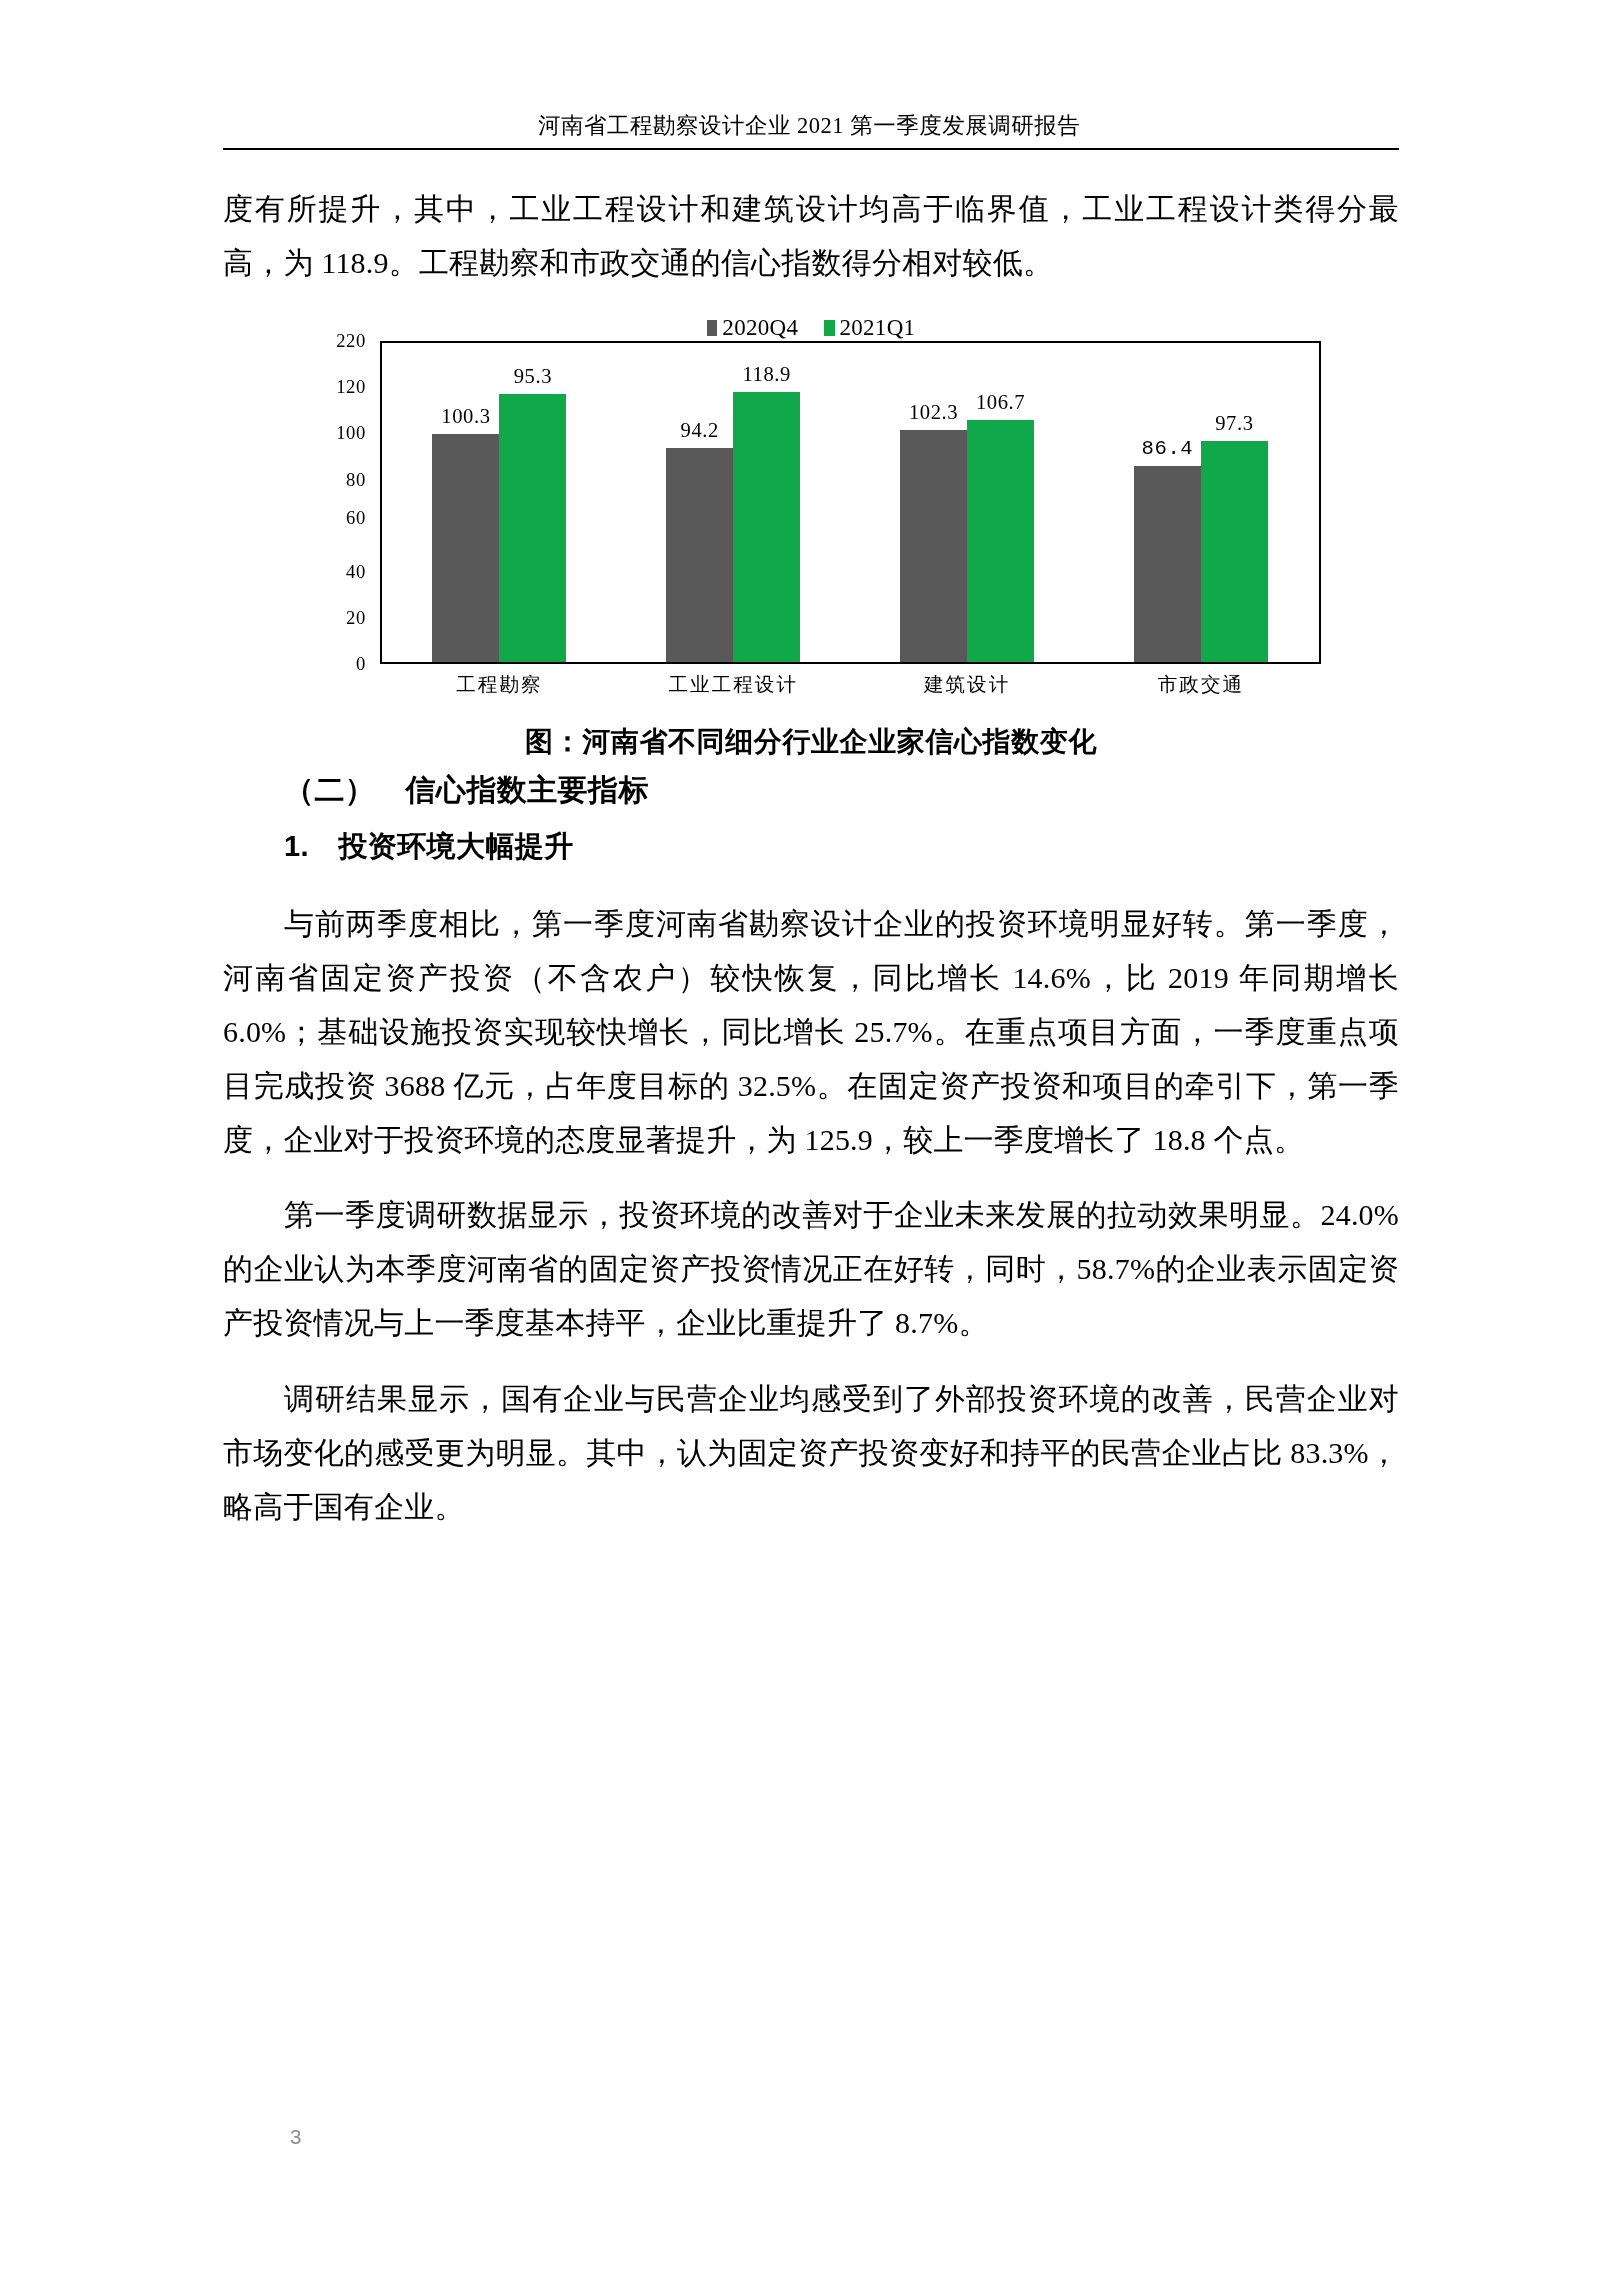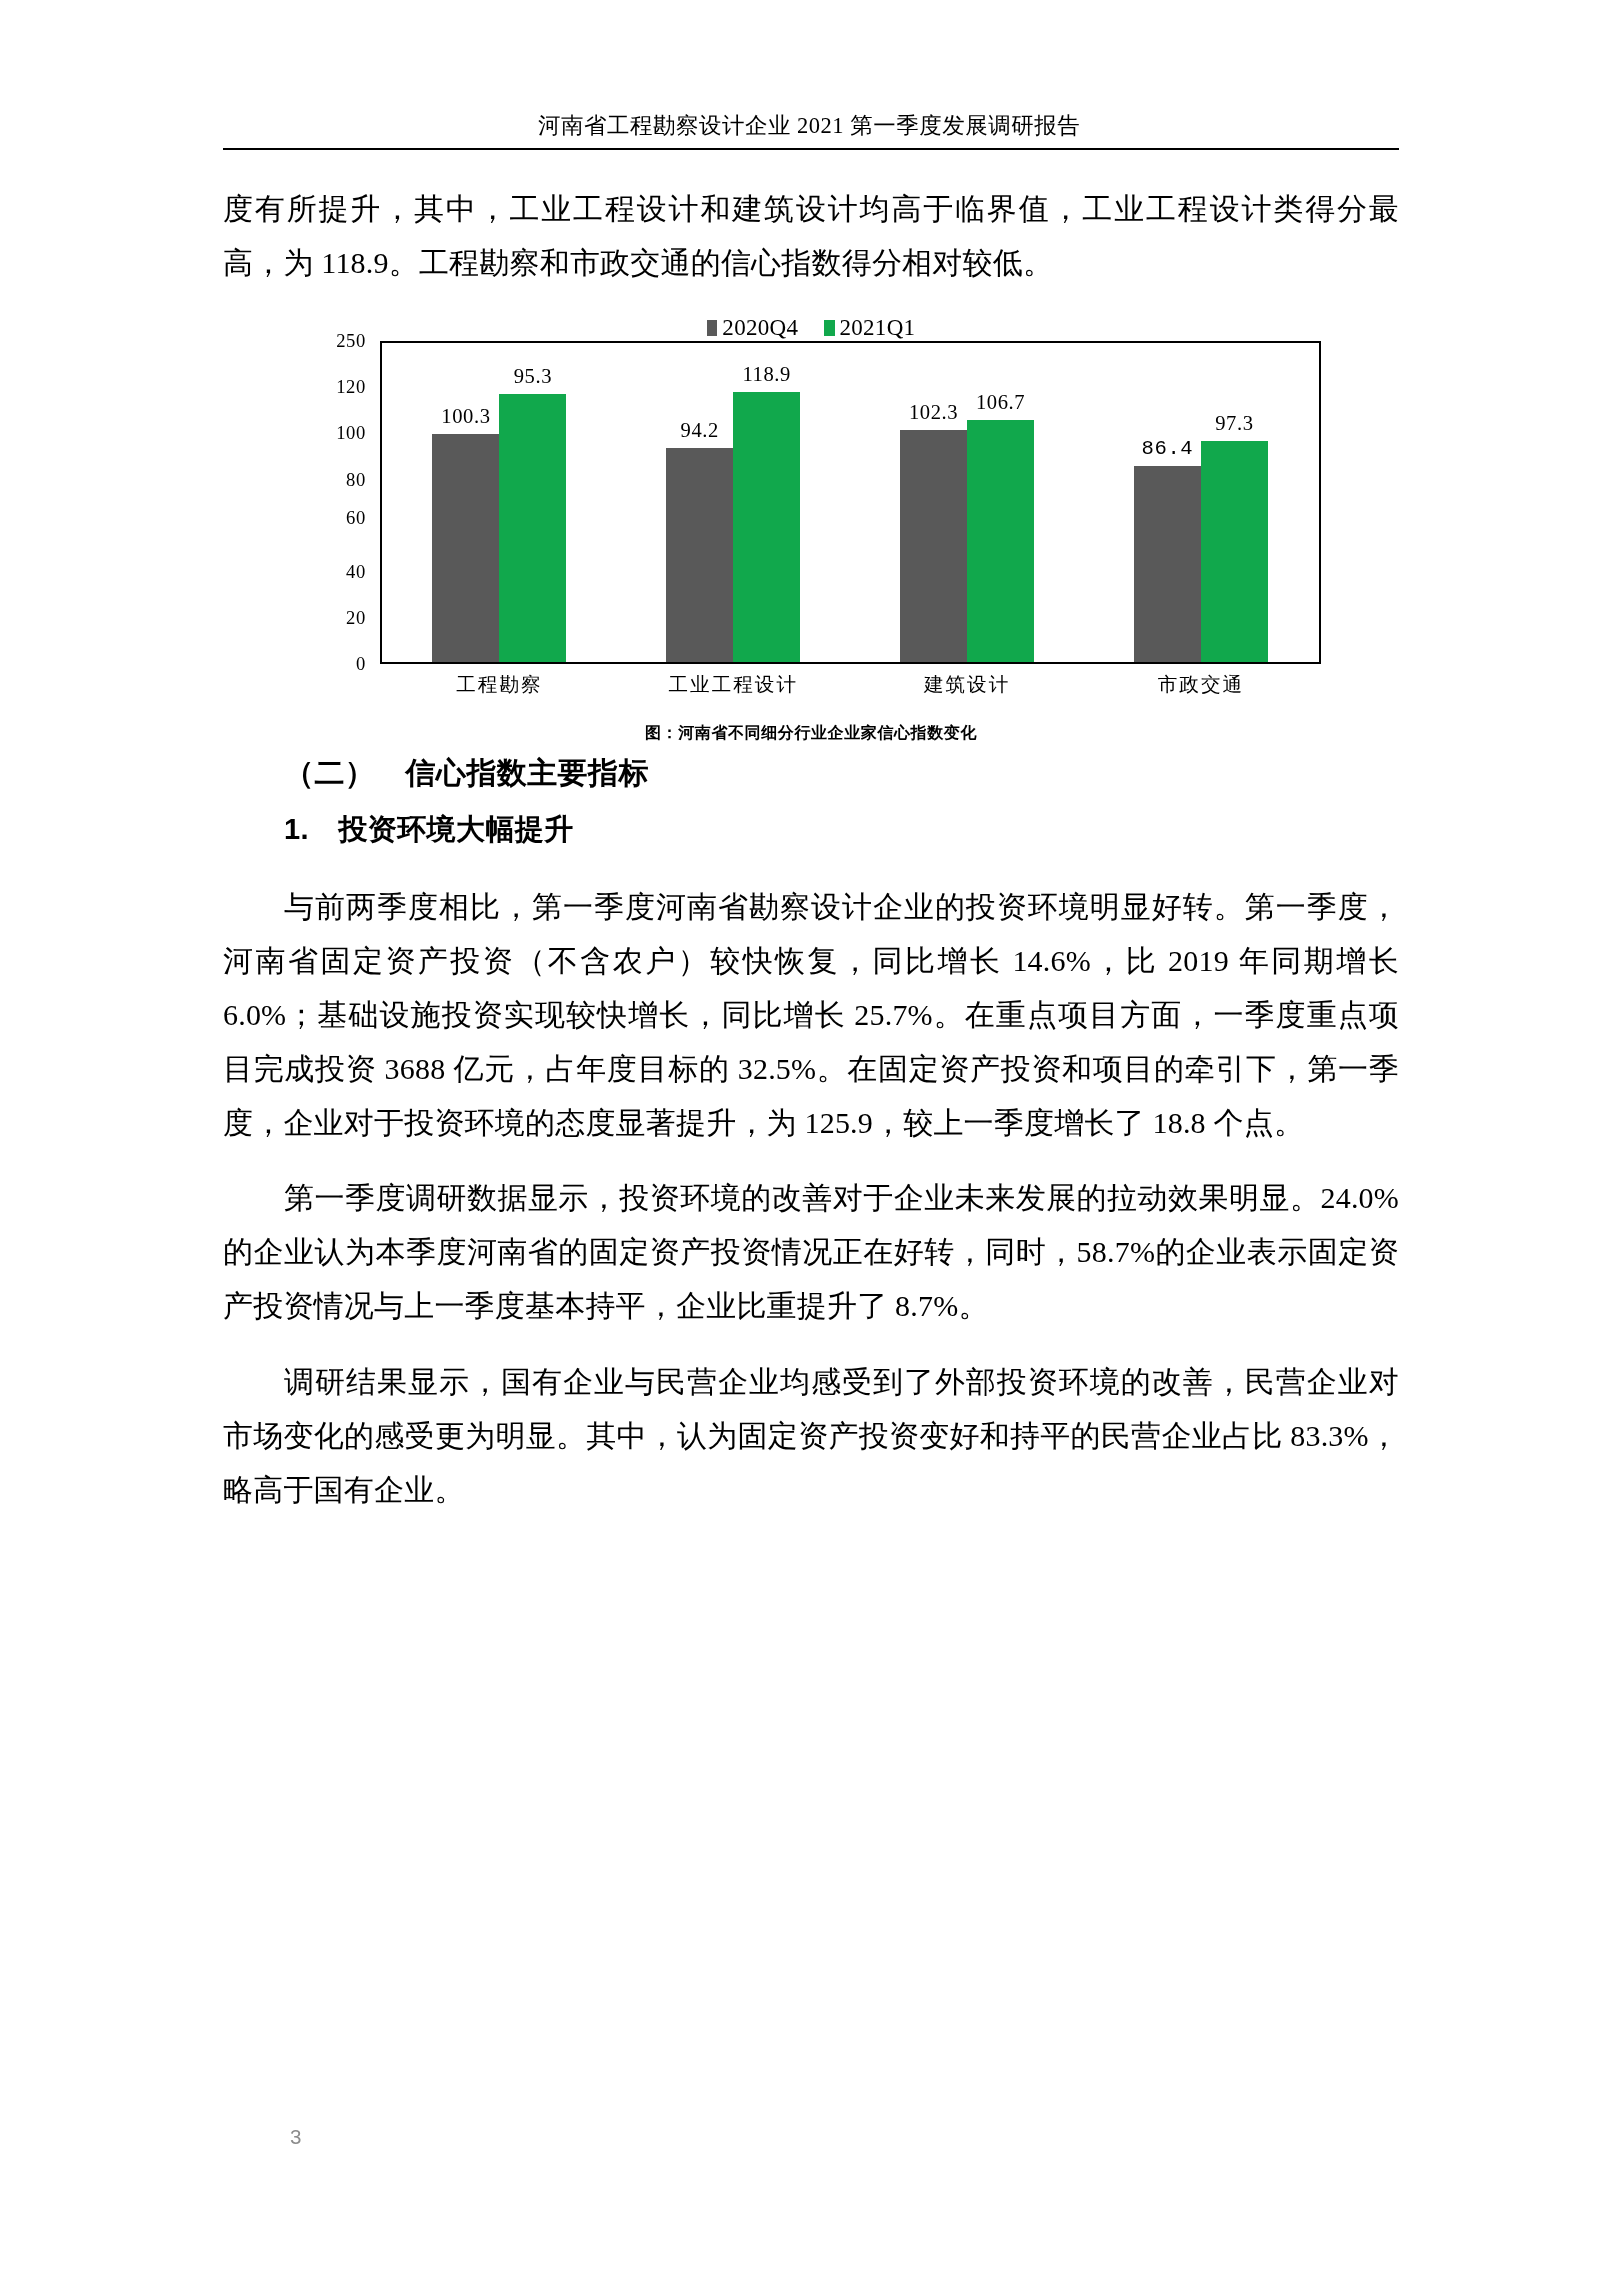--- a/index.html
+++ b/index.html
@@ -193,21 +193,21 @@
     text-align: center;
     font-size: 19.6px;
     letter-spacing: 2px;
     color: #000;
   }
 
   .fig-caption {
     text-align: center;
     font-family: "Liberation Sans", "DejaVu Sans", sans-serif;
     font-weight: bold;
-    font-size: 16px;
+    font-size: 28px;
     letter-spacing: 0.6px;
     margin-top: 25.5px;
     color: #000;
   }
 
   
   .page-number {
     position: absolute;
     left: 290px;
     top: 2125px;
@@ -245,21 +245,21 @@
         </div>
 
         <div class="ticks">
             <div class="tick" style="top: 323px;">0</div>
             <div class="tick" style="top: 277px;">20</div>
             <div class="tick" style="top: 231px;">40</div>
             <div class="tick" style="top: 177px;">60</div>
             <div class="tick" style="top: 139px;">80</div>
             <div class="tick" style="top: 92px;">100</div>
             <div class="tick" style="top: 46px;">120</div>
-            <div class="tick" style="top: 0px;">250</div>
+            <div class="tick" style="top: 0px;">220</div>
           </div>
         <div class="plot-frame"></div>
         <div class="bars">
             <div class="group">
               <div class="bar" style="height: 228px;">
                 <div class="bar-rect" style="background: rgb(89, 89, 89);"></div>
                 <div class="bar-label">100.3</div>
               </div>
               <div class="bar" style="height: 268px;">
                 <div class="bar-rect" style="background: rgb(17, 168, 76);"></div>

